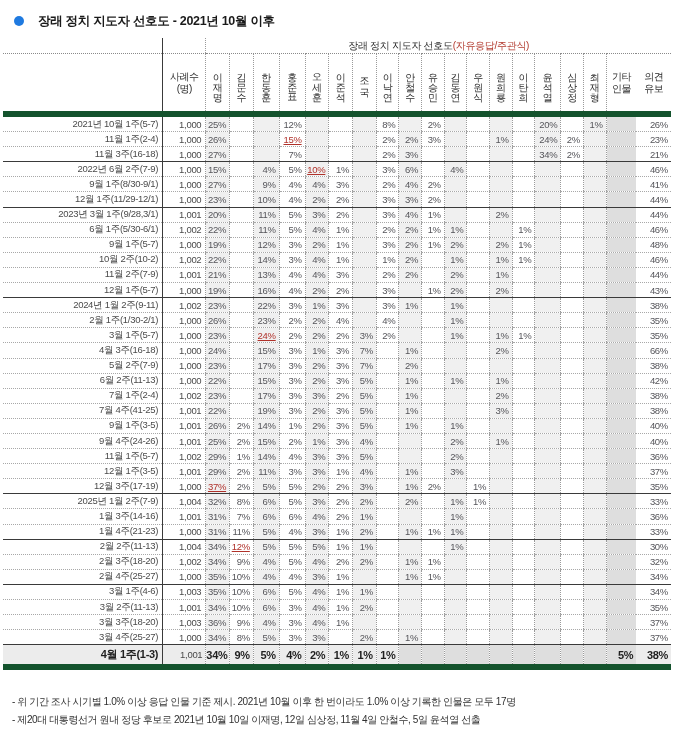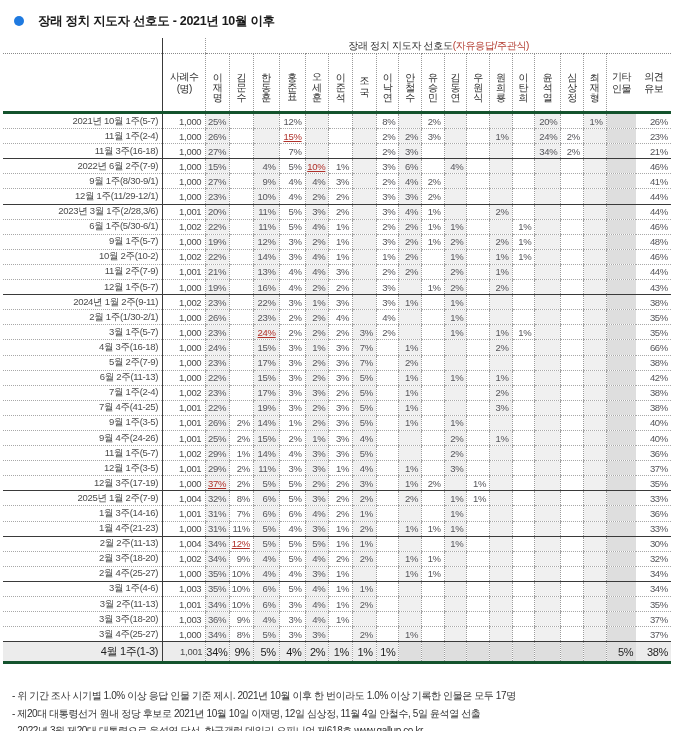--- a/index.html
+++ b/index.html
@@ -94,21 +94,21 @@
     display: block;
     line-height: 11.5px;
     font-size: 10px;
   }
 
   
   .vsep { border-left: 1px dotted #9a9a9a; }
   .vsolid { border-left: 1px solid #3a3a3a; }
 
   
-  .rule-solid td { border-bottom: 3px solid #14532d; }
+  .rule-solid td { border-bottom: 6px solid #14532d; }
   .rule-dot td { border-bottom: 1px dotted #a8a8a8; }
 
   .top-rule td { border-top: 1px solid #3a3a3a; }
 
   
   tr.data td {
     height: 14.1px;
     text-align: right;
     padding-right: 3px;
     font-size: 9.5px;
@@ -131,21 +131,21 @@
   tr.data td.etc    { background: #dedede; }
 
   .mark {
     color: #b0312a;
     text-decoration: underline;
   }
 
   
   tr.total td {
     height: 19px;
-    font-weight: normal;
+    font-weight: bold;
     font-size: 11px;
     color: #1f1f1f;
     background: #ececec;
     text-align: right;
     padding-right: 3px;
     letter-spacing: -0.3px;
   }
   tr.total td.label { padding-right: 4px; }
   tr.total td.etcT  { background: #dedede; }
   tr.total td.resvT { background: #ececec; }
@@ -367,21 +367,21 @@
           <td class="vsep "></td>
           <td class="vsep shade"></td>
           <td class="vsep "></td>
           <td class="vsep shade"></td>
           <td class="vsep "></td>
           <td class="vsep shade"></td>
           <td class="vsep etc"></td>
           <td class="resv">44%</td>
         </tr>
         <tr class="data top-rule rule-dot">
-          <td class="label">2023년 3월 1주(2/28,3/6)</td>
+          <td class="label">2023년 3월 1주(9/28,3/1)</td>
           <td class="n vsolid">1,001</td>
           <td class="vsep shade">20%</td>
           <td class="vsep "></td>
           <td class="vsep shade">11%</td>
           <td class="vsep ">5%</td>
           <td class="vsep shade">3%</td>
           <td class="vsep ">2%</td>
           <td class="vsep shade"></td>
           <td class="vsep ">3%</td>
           <td class="vsep shade">4%</td>

